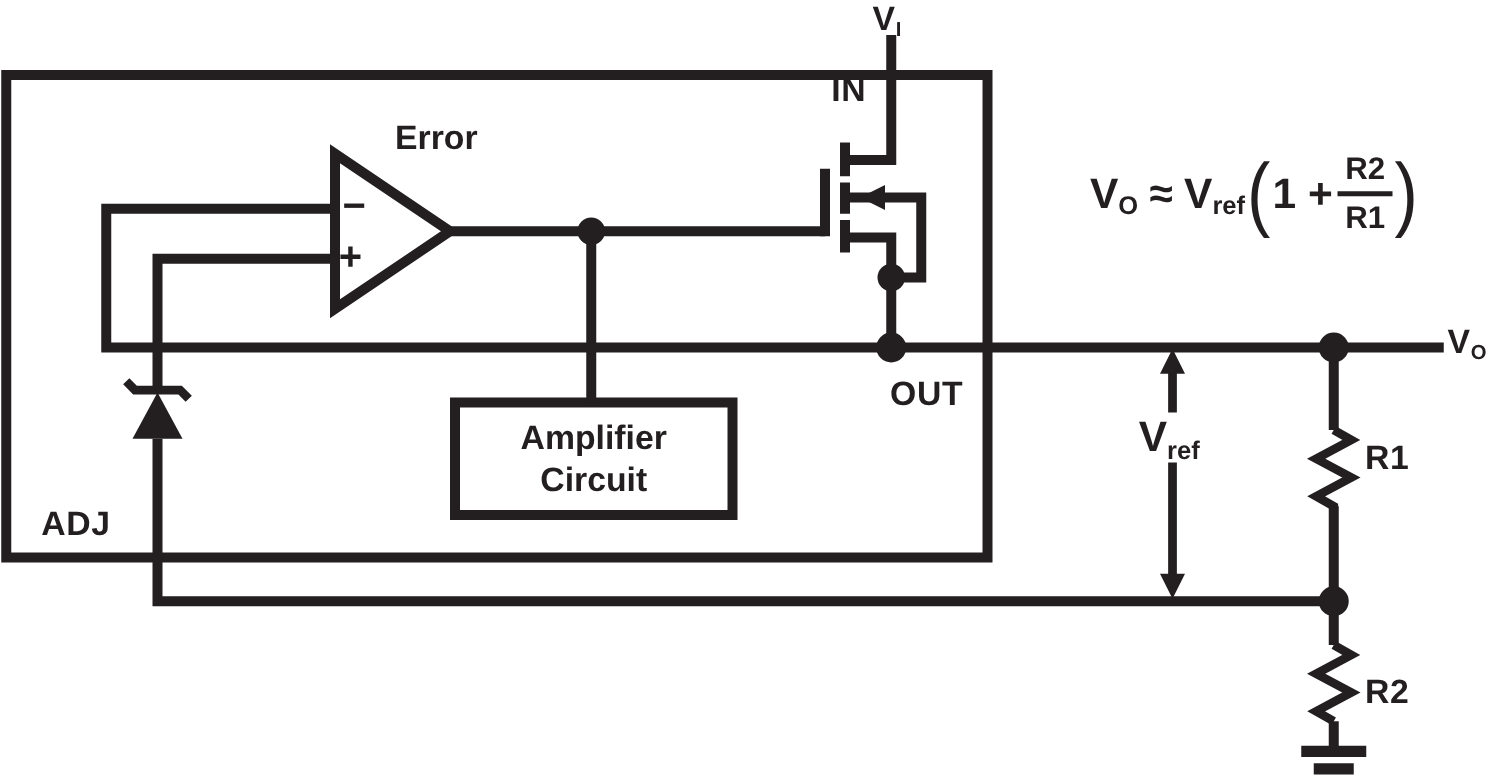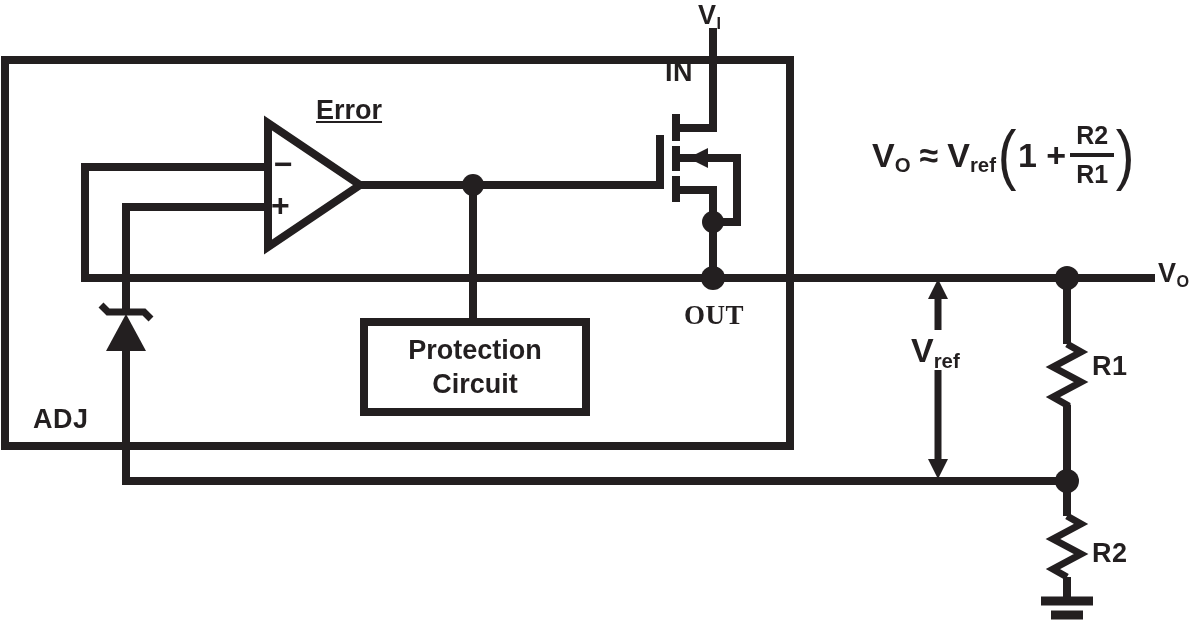--- a/index.html
+++ b/index.html
@@ -90,32 +90,32 @@
       <circle cx="473" cy="185" r="11"></circle>
       <circle cx="713" cy="222" r="11"></circle>
       <circle cx="713" cy="278" r="12"></circle>
       <circle cx="1067" cy="278" r="12"></circle>
       <circle cx="1067" cy="481" r="12"></circle>
     </g>
   </svg>
 
   <div class="lbl pin" style="left:698px;top:2px;"><span>V</span><span class="sub">I</span></div>
   <div class="lbl pin" style="left:665px;top:59px;"><span>IN</span></div>
-  <div class="lbl pin" style="left:684px;top:302px;font-family:Liberation Serif, serif;"><span>OUT</span></div>
+  <div class="lbl pin" style="left:712px;top:302px;"><span>OUT</span></div>
   <div class="lbl pin" style="left:33px;top:406px;text-align:center;"><span>ADJ</span></div>
   <div class="lbl pin" style="left:1158px;top:260px;"><span>V</span><span class="sub">O</span></div>
 
-  <div class="lbl blocklbl" style="left:316px;top:92px;text-decoration:underline;">
+  <div class="lbl blocklbl" style="left:316px;top:92px;">
     <div>Error</div>
   </div>
   <div class="lbl sym" style="left:274px;top:148px;"><span>−</span></div>
   <div class="lbl sym" style="left:271px;top:189px;"><span>+</span></div>
 
   <div class="prot-text">
-    <div>Protection</div>
+    <div>Amplifier</div>
     <div>Circuit</div>
   </div>
 
   <div class="lbl vref-lbl" style="left:911px;top:333px;"><span>V</span><span class="sub">ref</span></div>
 
   <div class="lbl pin" style="left:1092px;top:353px;"><span>R1</span></div>
   <div class="lbl pin" style="left:1092px;top:540px;"><span>R2</span></div>
 
   <div class="formula">
     <span><span>V</span><span class="sub">O</span></span>

